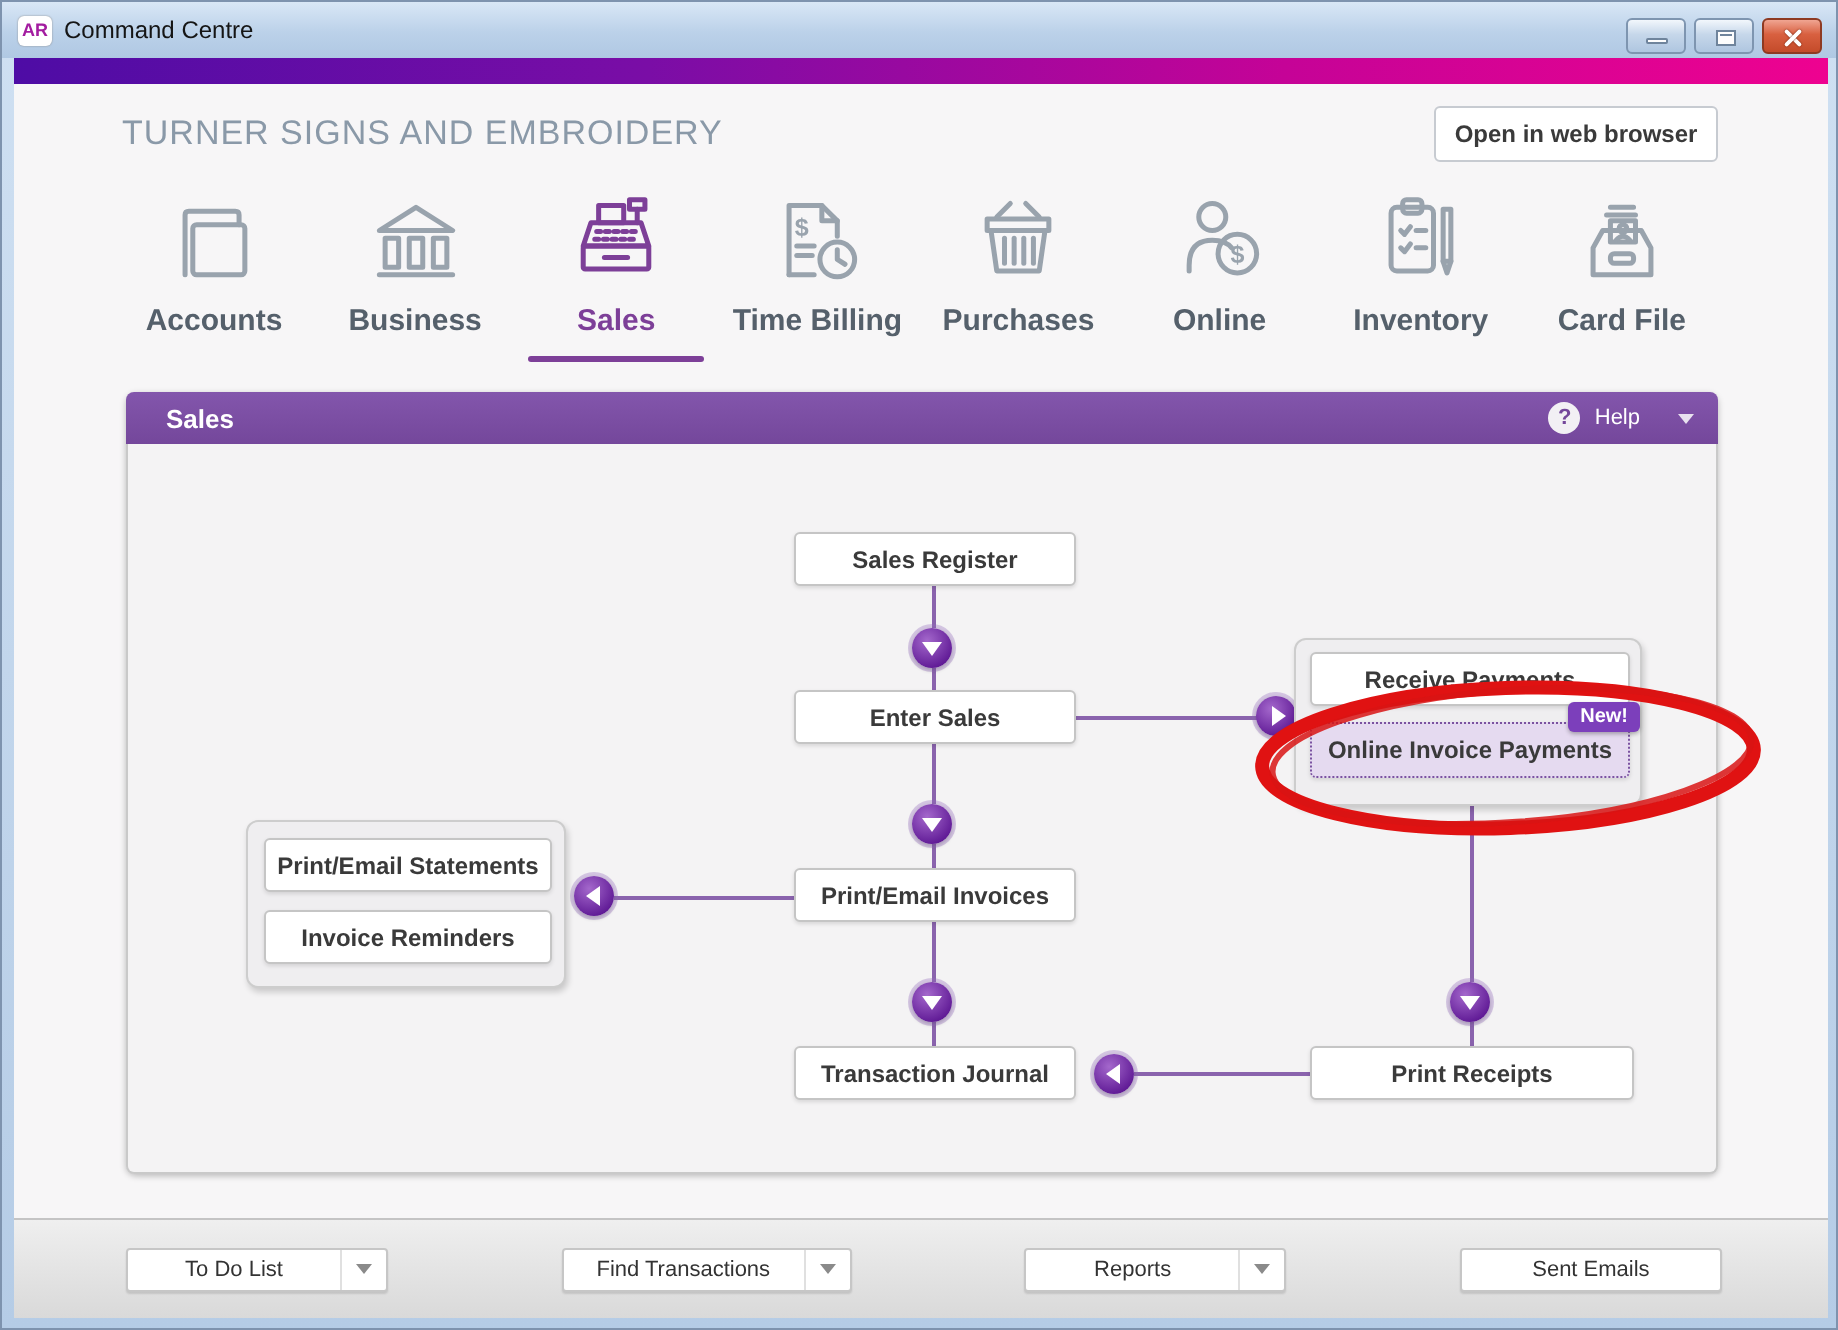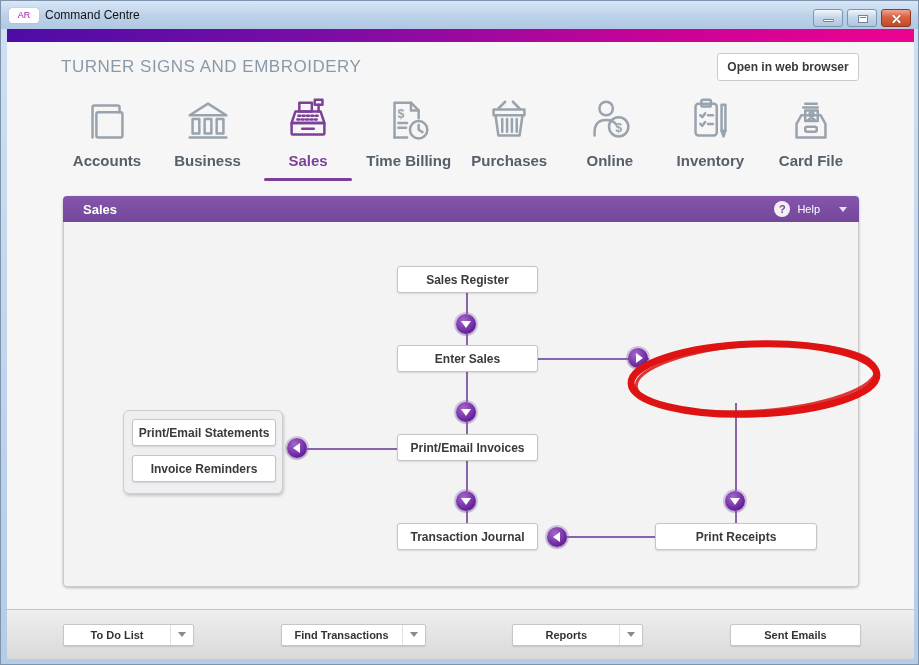--- a/index.html
+++ b/index.html
@@ -5,23 +5,23 @@
   * { margin:0; padding:0; box-sizing:border-box; }
   html,body { width:919px; height:665px; font-family:"Liberation Sans", sans-serif; }
 
   .window { position:relative; width:919px; height:665px; overflow:hidden;
     background:linear-gradient(#CFE0F2,#B5CCE6); border:1px solid #7E93AE; }
 
   
   .titlebar { position:absolute; left:0; top:0; width:100%; height:28px;
     background:linear-gradient(#D9E7F6,#BBD1E9 55%,#B0C8E3);
     display:flex; align-items:center; padding-left:8px; }
-  .ar-badge { width:30px; height:15px; background:#fff; border-radius:3px;
+  .ar-badge { width:17px; height:15px; background:#fff; border-radius:3px;
     display:flex; align-items:center; justify-content:center;
-    font-size:9px; font-weight:normal; color:#A31CA0; box-shadow:0 0 1px #888; }
+    font-size:9px; font-weight:bold; color:#A31CA0; box-shadow:0 0 1px #888; }
   .title-text { margin-left:6px; font-size:12px; color:#151515; }
   .win-controls { position:absolute; top:8px; right:7px; display:flex; gap:4px; }
   .win-btn { width:30px; height:18px; border:1px solid #80483C; border-radius:3px;
     background:linear-gradient(#F2F7FC,#C6D7EA 45%,#AFC6E0);
     border-color:#7E95B0; position:relative; cursor:default; }
   .win-btn.close { background:linear-gradient(#F0A592,#D86040 45%,#C44B2A); border-color:#8E3A22; }
   .glyph-min { position:absolute; left:9px; top:9px; width:11px; height:3px;
     background:#FDFDFD; border:1px solid #6F849C; border-radius:1px; }
   .glyph-max { position:absolute; left:10px; top:5px; width:10px; height:8px;
     border:1px solid #6F849C; background:#FDFDFD; }
@@ -95,21 +95,21 @@
 
   .annotation { position:absolute; left:610px; top:330px; width:300px; height:98px;
     z-index:50; pointer-events:none; }
 
   
   .toolbar { position:absolute; left:6px; top:608px; width:907px; height:50px;
     background:linear-gradient(#EFEFEF,#D9D9D9); border-top:1px solid #C4C4C4;
     display:flex; align-items:center; justify-content:space-between; padding:0 53px 0 56px; }
   .tb-btn { height:22px; background:#fff; border:1px solid #C6C6C6; border-radius:2px;
     display:flex; align-items:center; box-shadow:0 1px 1px rgba(0,0,0,.12); cursor:pointer; }
-  .tb-label { font-size:11px; font-weight:bold; color:#333; text-align:center; flex:1; padding:0 8px; }
+  .tb-label { font-size:11px; font-weight:normal; color:#333; text-align:center; flex:1; padding:0 8px; }
   .tb-w131 { width:131px; } .tb-w145 { width:145px; }
   .tb-split { width:23px; height:100%; border-left:1px solid #E0E0E0;
     display:flex; align-items:center; justify-content:center; cursor:pointer; }
   .tb-caret { width:0; height:0; border-left:4px solid transparent; border-right:4px solid transparent; border-top:5px solid #8A8A8A; }
 </style>
 </head>
 <body>
 
 <div class="window">
 
@@ -287,20 +287,25 @@
       <div class="arrow-circle" style="left:483px; top:305px;">
           <div class="tri-left"></div>
         </div>
       <div class="arrow-circle" style="left:661px; top:269px;">
           <div class="tri-down"></div>
         </div>
 
       <div class="fnode" style="left:333px; top:44px;  width:141px; height:27px;">Sales Register</div>
       <div class="fnode" style="left:333px; top:123px; width:141px; height:27px;text-align:center;">Enter Sales</div>
 
+      <div class="group-box" style="left:583px; top:97px; width:174px; height:84px;">
+        <div class="fnode" style="left:7px; top:6px;  width:160px; height:27px;">Receive Payments</div>
+        <div class="fnode oip-btn" style="left:7px; top:41px; width:160px; height:28px;">Online Invoice Payments</div>
+        <div class="new-badge" style="top:31px; right:0px;">New!</div>
+      </div>
 
       <div class="group-box" style="left:59px; top:188px; width:160px; height:84px;">
         <div class="fnode" style="left:8px; top:8px;  width:144px; height:27px;">Print/Email Statements</div>
         <div class="fnode" style="left:8px; top:44px; width:144px; height:27px;">Invoice Reminders</div>
       </div>
 
       <div class="fnode" style="left:333px; top:212px; width:141px; height:27px;">Print/Email Invoices</div>
       <div class="fnode" style="left:333px; top:301px; width:141px; height:27px;">Transaction Journal</div>
       <div class="fnode" style="left:591px; top:301px; width:162px; height:27px;">Print Receipts</div>
 

